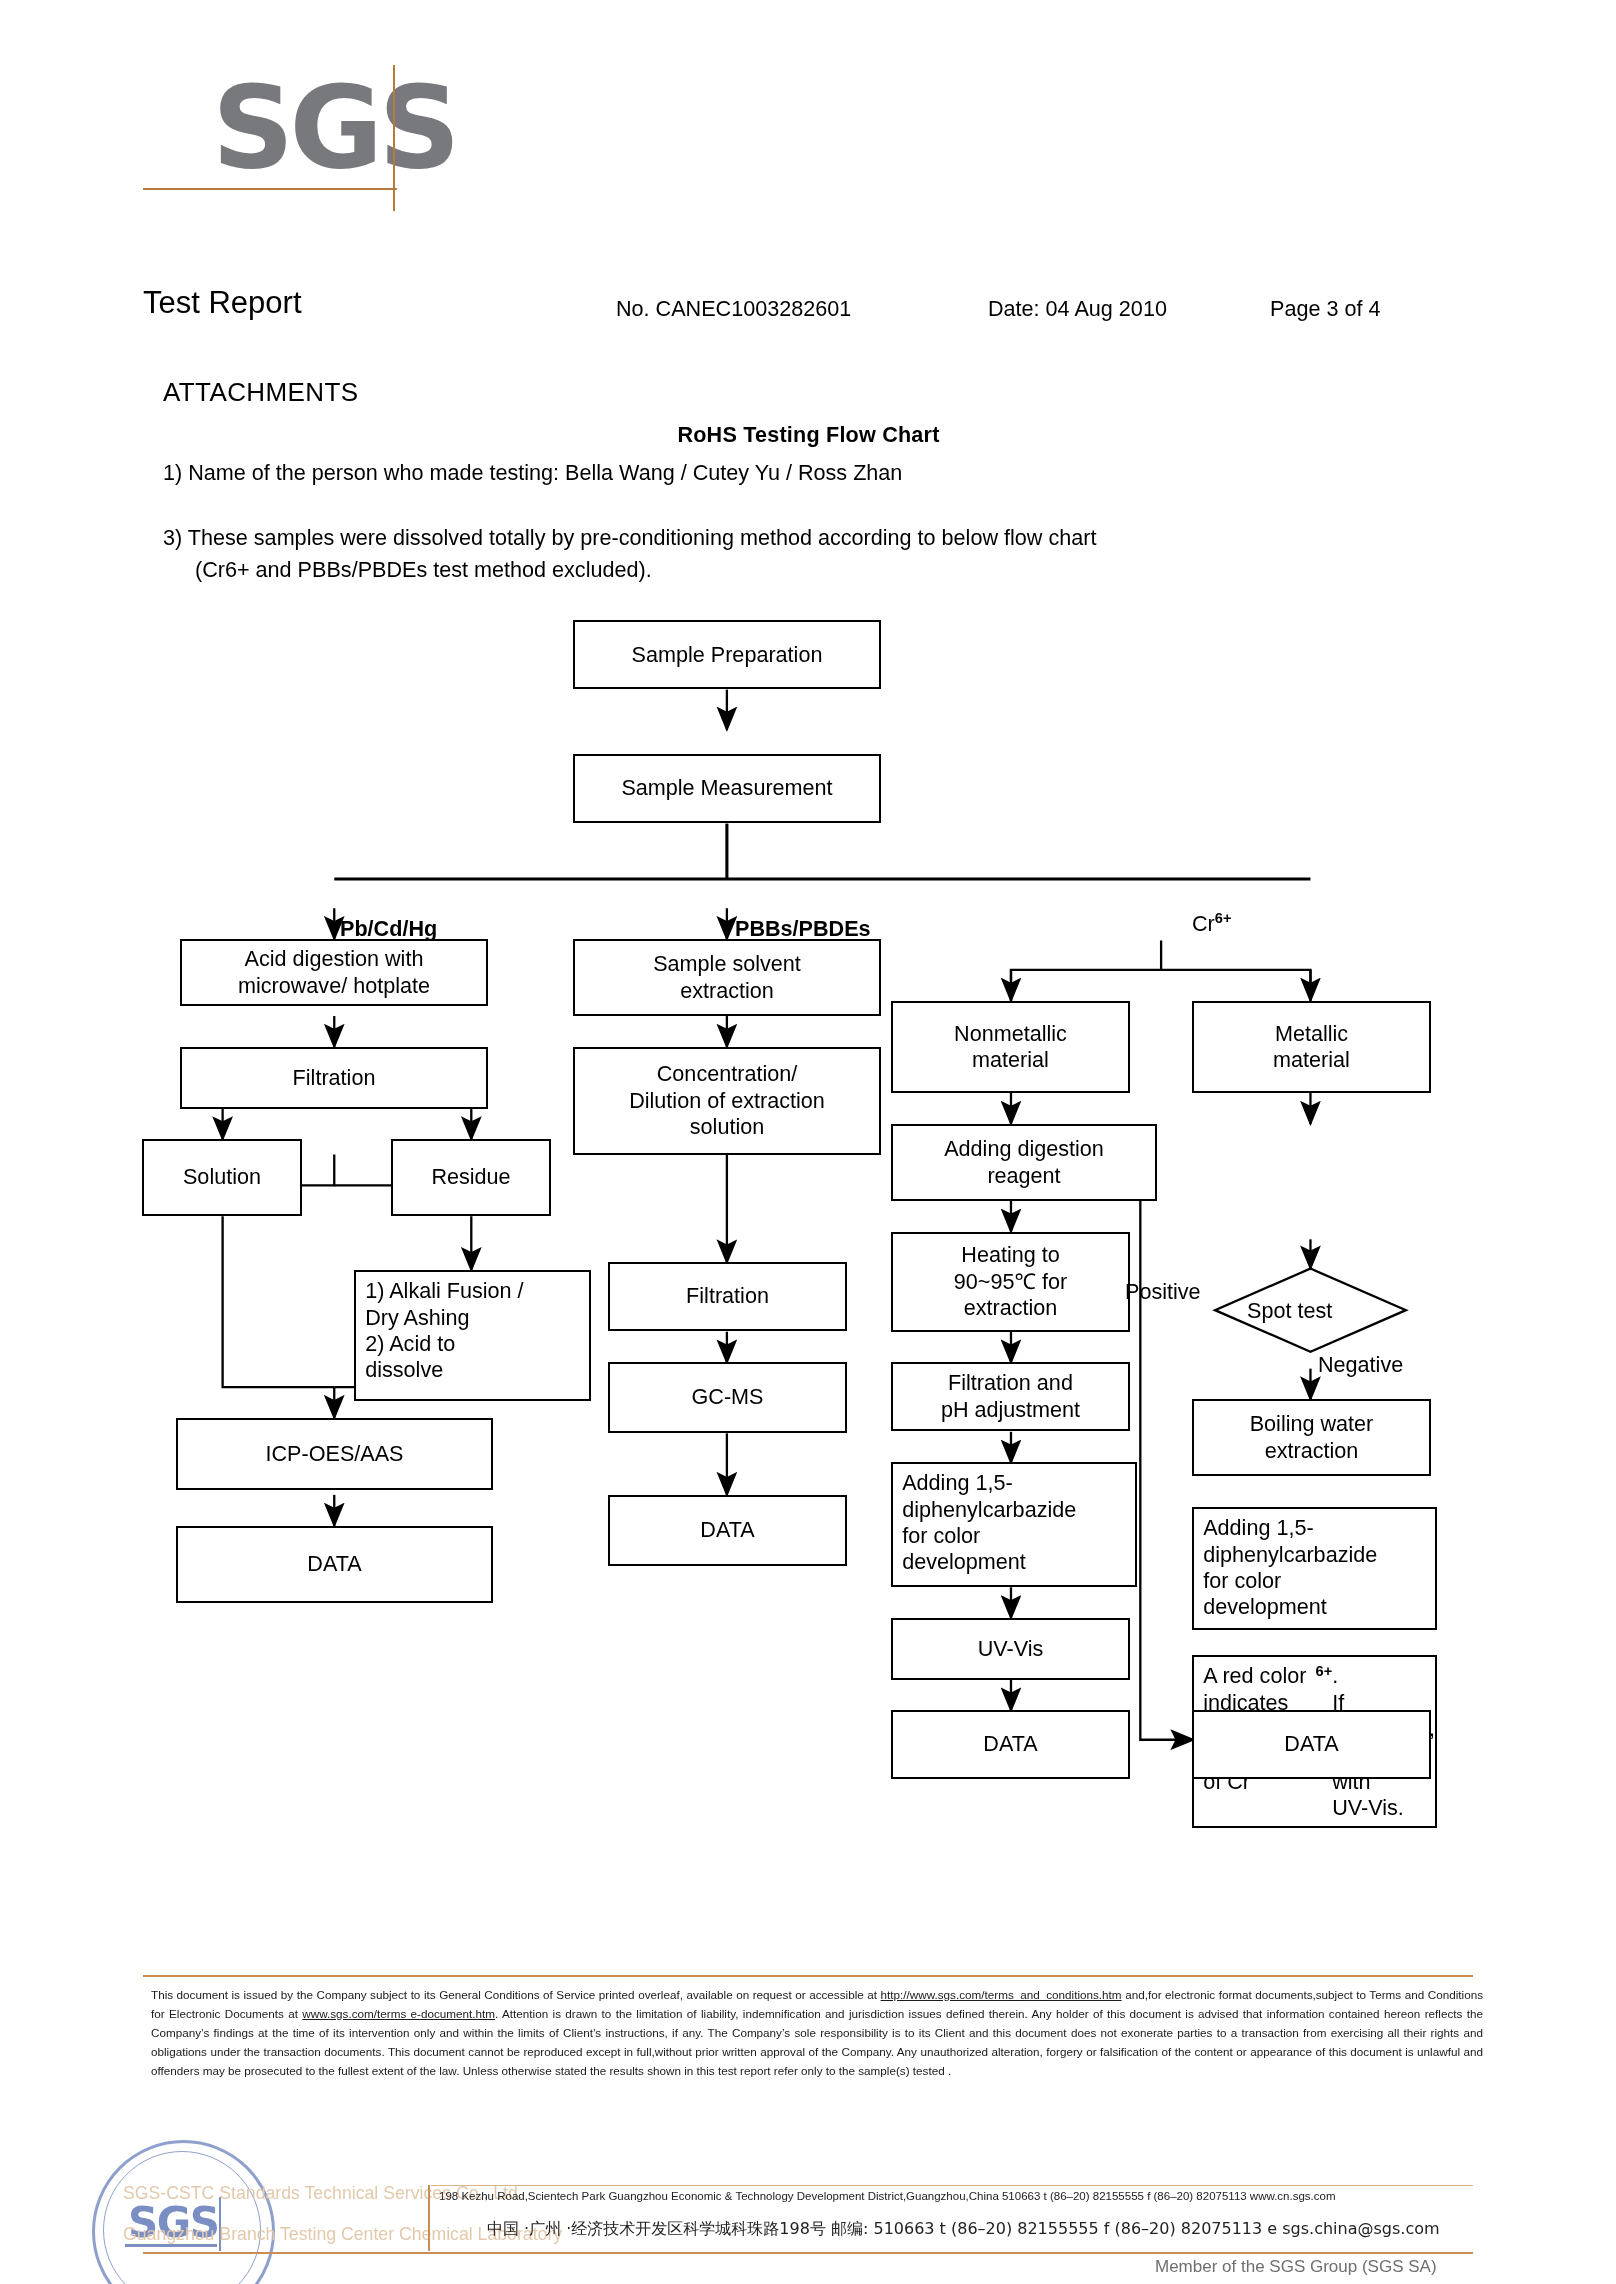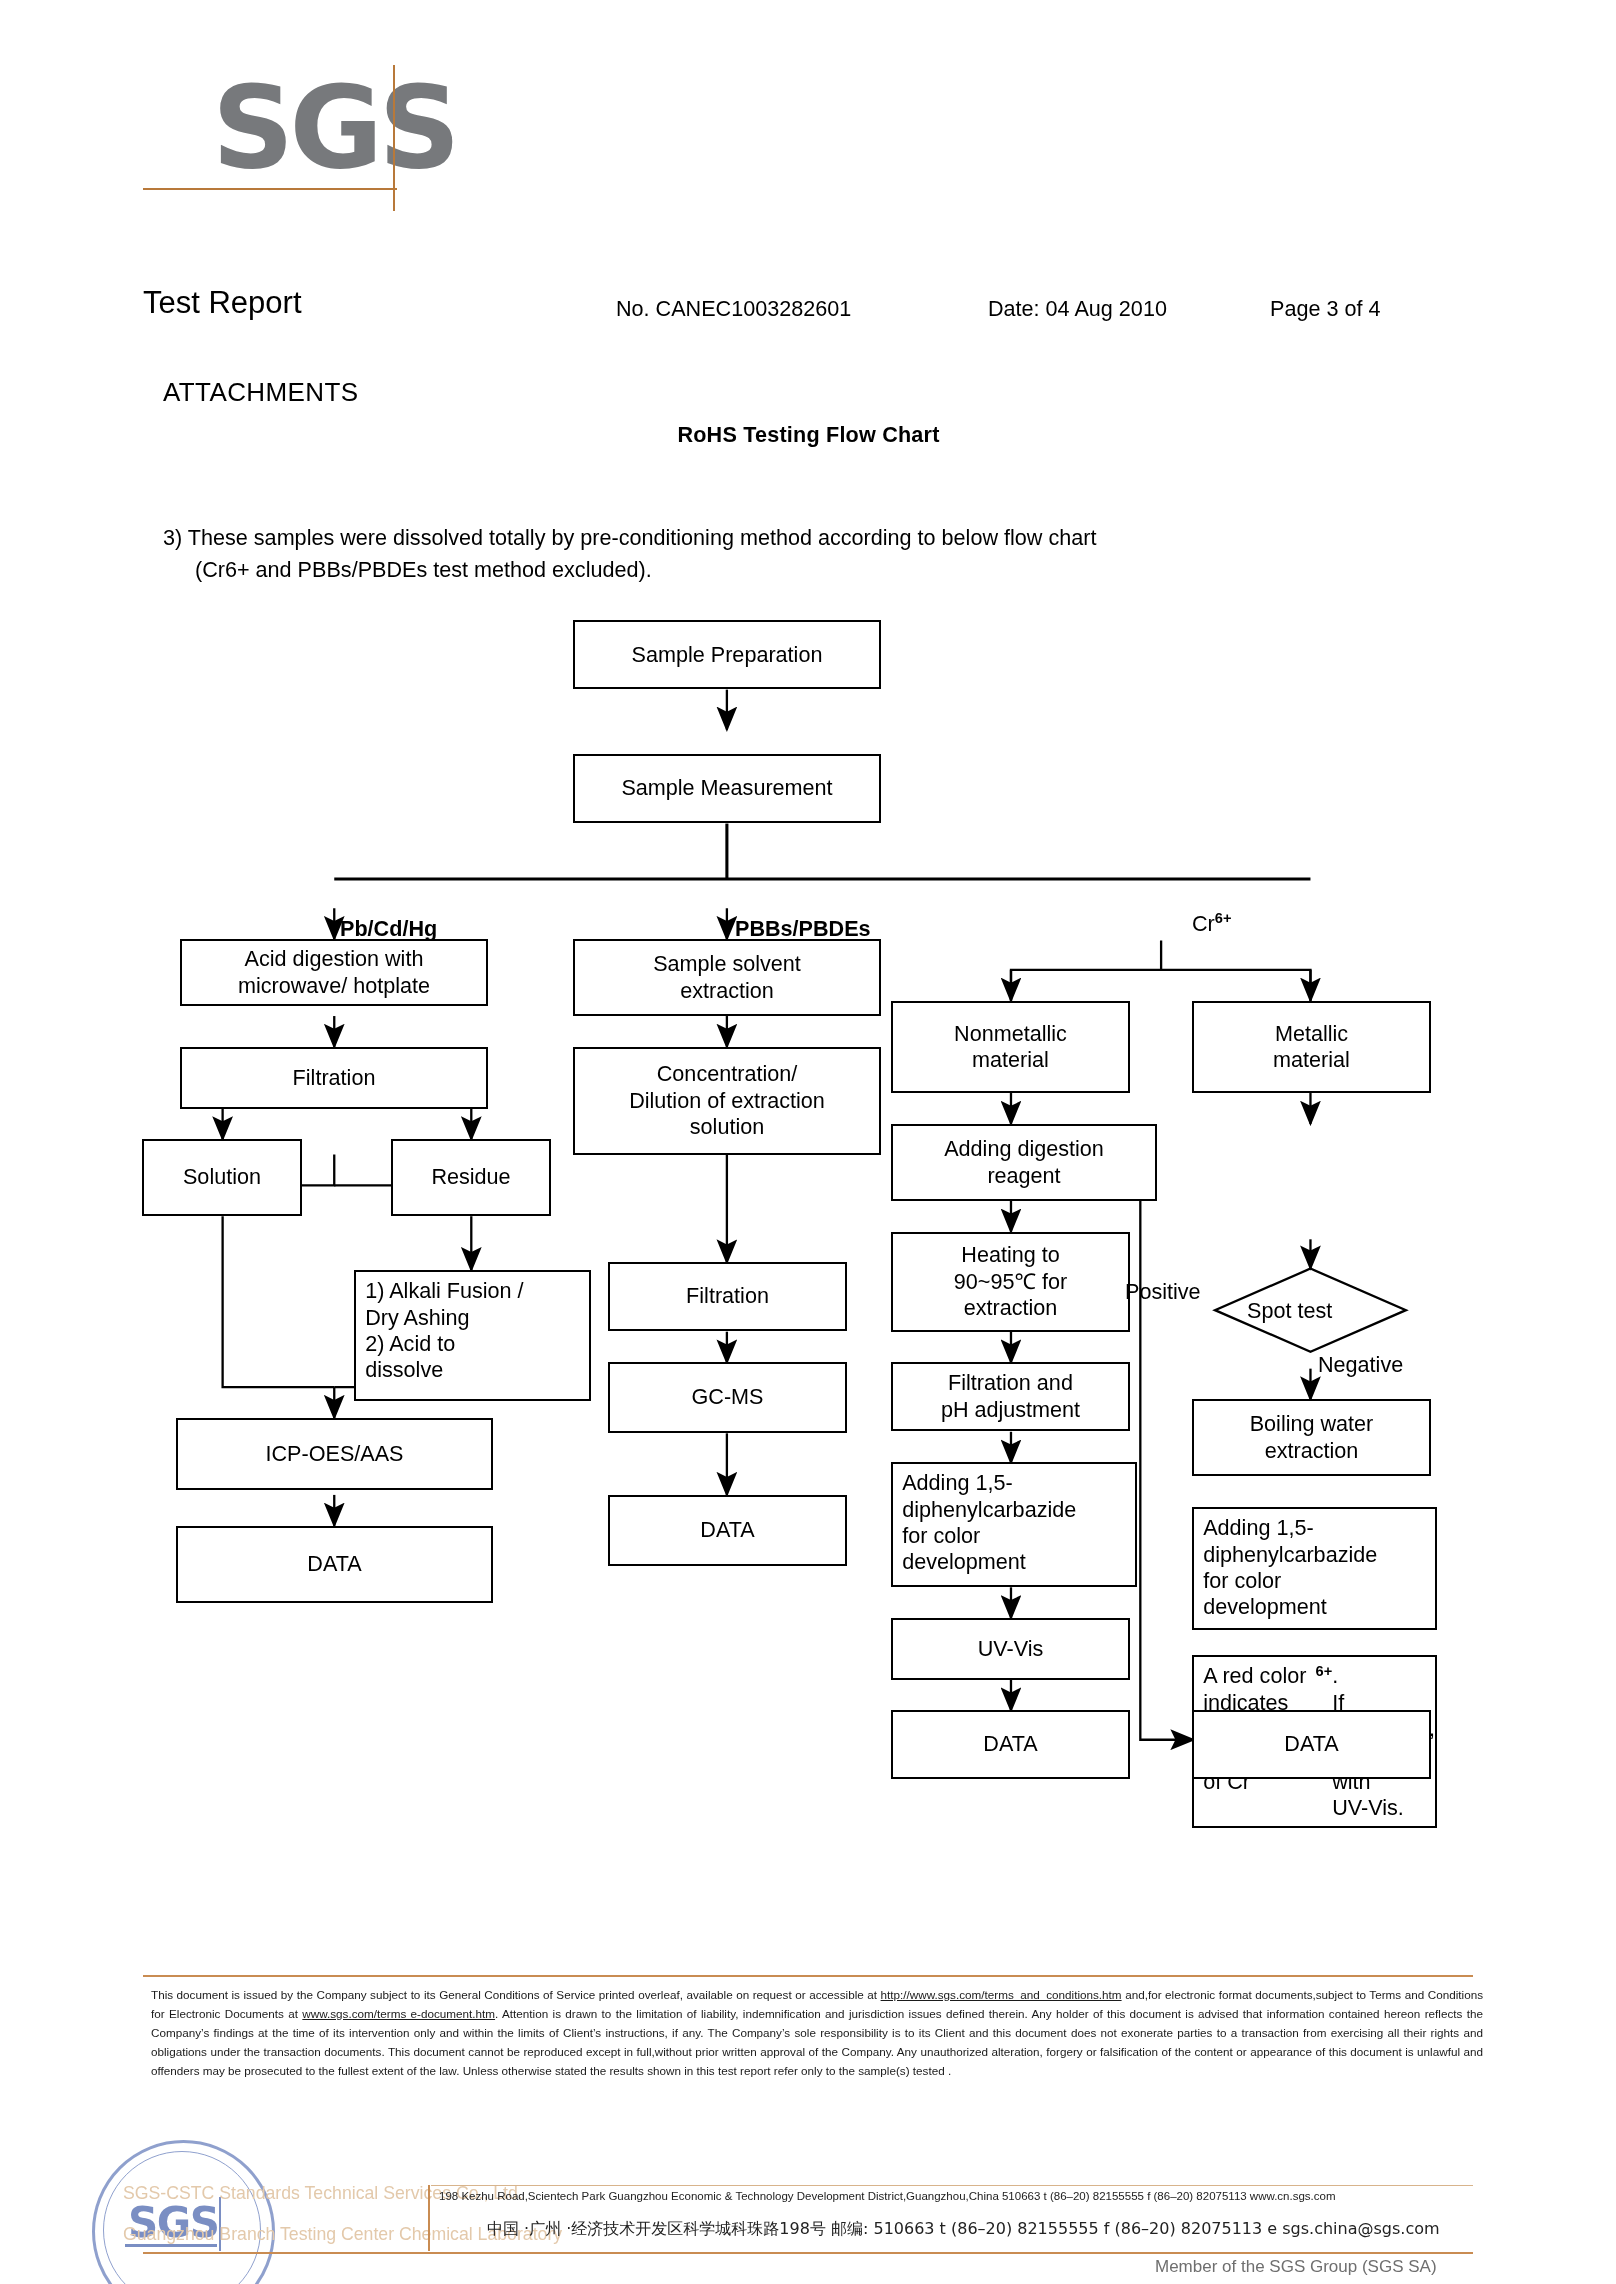--- a/index.html
+++ b/index.html
@@ -85,20 +85,21 @@
     <div class="hline"></div>
   </div>
 
   <div id="report-title">Test Report</div>
   <div id="hdr-no">No. CANEC1003282601</div>
   <div id="hdr-date">Date: 04 Aug 2010</div>
   <div id="hdr-page">Page 3 of 4</div>
 
   <div id="attachments-heading">ATTACHMENTS</div>
   <div id="flow-heading">RoHS Testing Flow Chart</div>
+  <div class="note" id="note1">1) Name of the person who made testing: Bella Wang / Cutey Yu / Ross Zhan</div>
   <div class="note" id="note3">3) These samples were dissolved totally by pre-conditioning method according to below flow chart</div>
   <div class="note" id="note3b">(Cr6+ and PBBs/PBDEs test method excluded).</div>
 
   <div id="flow-wrap">
 
     <svg id="flow-svg" width="1617" height="1355" viewBox="0 0 2100 1760">
       <defs>
         <marker id="ah" markerWidth="11" markerHeight="9" refX="10" refY="4.5" orient="auto">
           <path d="M0,0 L11,4.5 L0,9 L2.2,4.5 z" fill="#000"></path>
         </marker>

